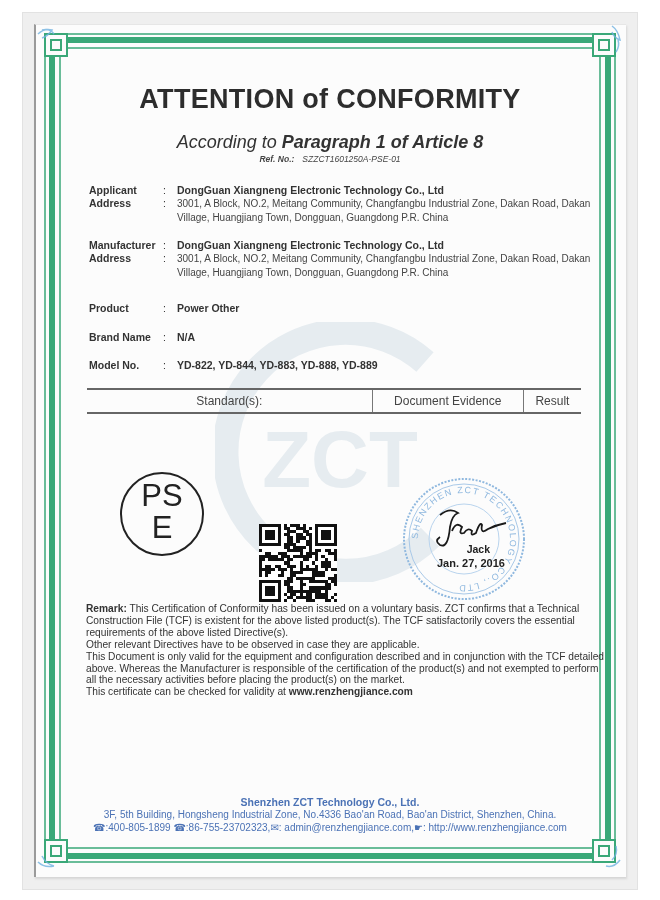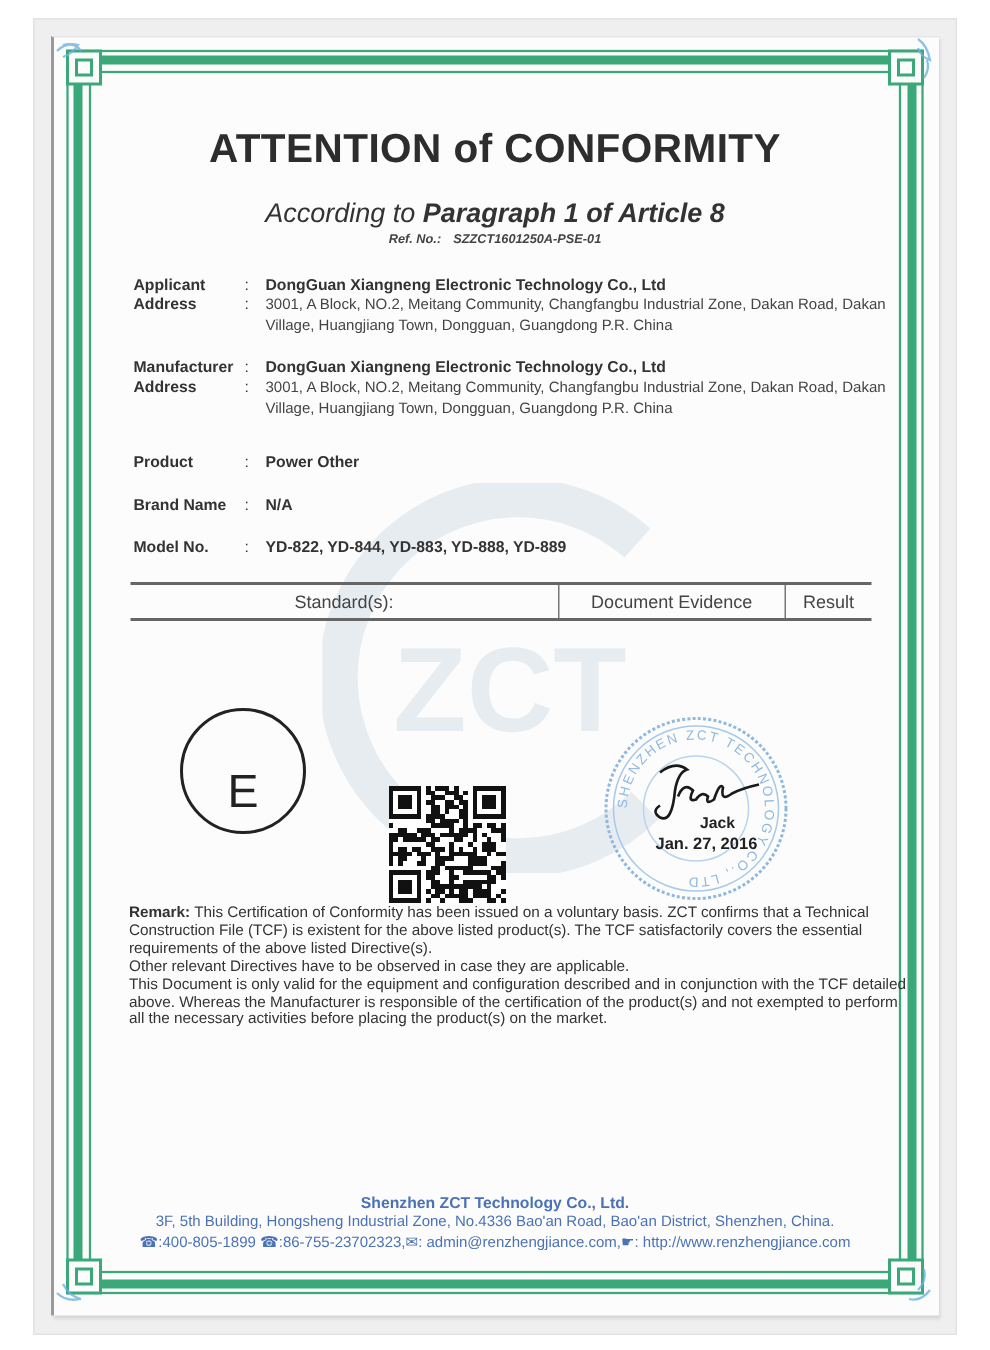--- a/index.html
+++ b/index.html
@@ -24,21 +24,21 @@
   }
   .subtitle {
     position: absolute; left: 0; width: 660px; top: 132px; text-align: center;
     font-size: 18px; font-style: italic; color: #333;
   }
   .subtitle b { font-weight: bold; }
   .refno {
     position: absolute; left: 0; width: 660px; top: 154px; text-align: center;
     font-size: 8.5px; font-style: italic; font-weight: bold; color: #444;
   }
-  .refno .val { font-weight: bold; margin-left: 8px; text-align: right; }
+  .refno .val { font-weight: normal; margin-left: 8px; text-align: right; }
 
   .field { position: absolute; left: 89px; font-size: 10.5px; }
   .field .lbl { position: absolute; left: 0; width: 78px; font-weight: bold; color: #333; }
   .field .colon { position: absolute; left: 74px; color: #333; }
   .field .val { position: absolute; left: 88px; width: 400px; color: #333; white-space: nowrap; }
   .field .val.bold { font-weight: bold; }
   .field .val.addr { font-size: 10px; line-height: 14px; white-space: normal; width: 420px; color: #444; }
 
   .std-table {
     position: absolute; left: 87px; top: 388px; width: 494px; border-collapse: collapse;
@@ -178,20 +178,21 @@
   <tbody>
       <tr>
     <th style="width:290px;">Standard(s):</th>
     <th style="width:150px;">Document Evidence</th>
     <th style="width:54px;">Result</th>
   </tr>
 </tbody>
   </table>
 
 <div class="pse">
+  <div class="l1">PS</div>
   <div class="l2">E</div>
 </div>
 
 <svg class="qr" id="qr" viewBox="0 0 25 25" shape-rendering="crispEdges">
     <rect x="0" y="0" width="25" height="25" fill="#ffffff"></rect>
     <rect x="0" y="0" width="7" height="7" fill="#111"></rect>
     <rect x="1" y="1" width="5" height="5" fill="#fff"></rect>
     <rect x="2" y="2" width="3" height="3" fill="#111"></rect>
     <rect x="18" y="0" width="7" height="7" fill="#111"></rect>
     <rect x="19" y="1" width="5" height="5" fill="#fff"></rect>
@@ -462,20 +463,21 @@
   </text>
   <path d="M40 40 q10 -8 18 -2 q-6 2 -8 14 q-2 22 -10 18 q-6 -4 0 -8 M52 56 q4 -10 10 -4 q-4 8 2 6 q4 -6 8 -2 q-2 6 4 2 q4 -12 6 -8 q-2 10 6 4 q8 -4 18 -6" fill="none" stroke="#1a1a1a" stroke-width="1.8"></path>
 </svg>
 <div class="sig-name">Jack</div>
 <div class="sig-date">Jan. 27, 2016</div>
 
 <div class="remark">
   <p><b>Remark:</b> <span>This Certification of Conformity has been issued on a voluntary basis. ZCT confirms that a Technical Construction File (TCF) is existent for the above listed product(s). The TCF satisfactorily covers the essential requirements of the above listed Directive(s).</span></p>
   <p>Other relevant Directives have to be observed in case they are applicable.</p>
   <p>This Document is only valid for the equipment and configuration described and in conjunction with the TCF detailed above. Whereas the Manufacturer is responsible of the certification of the product(s) and not exempted to perform all the necessary activities before placing the product(s) on the market.</p>
+  <p><span>This certificate can be checked for validity at</span> <b>www.renzhengjiance.com</b></p>
 </div>
 
 <div class="footer company">Shenzhen ZCT Technology Co., Ltd.</div>
 <div class="footer addr">3F, 5th Building, Hongsheng Industrial Zone, No.4336 Bao'an Road, Bao'an District, Shenzhen, China.</div>
 <div class="footer contact">
   <span>☎</span><span>:400-805-1899</span>
   <span>☎</span><span>:86-755-23702323,</span><span>✉</span><span>: admin@renzhengjiance.com,</span><span>☛</span><span>: http://www.renzhengjiance.com</span>
 </div>
 
 </body></html>

